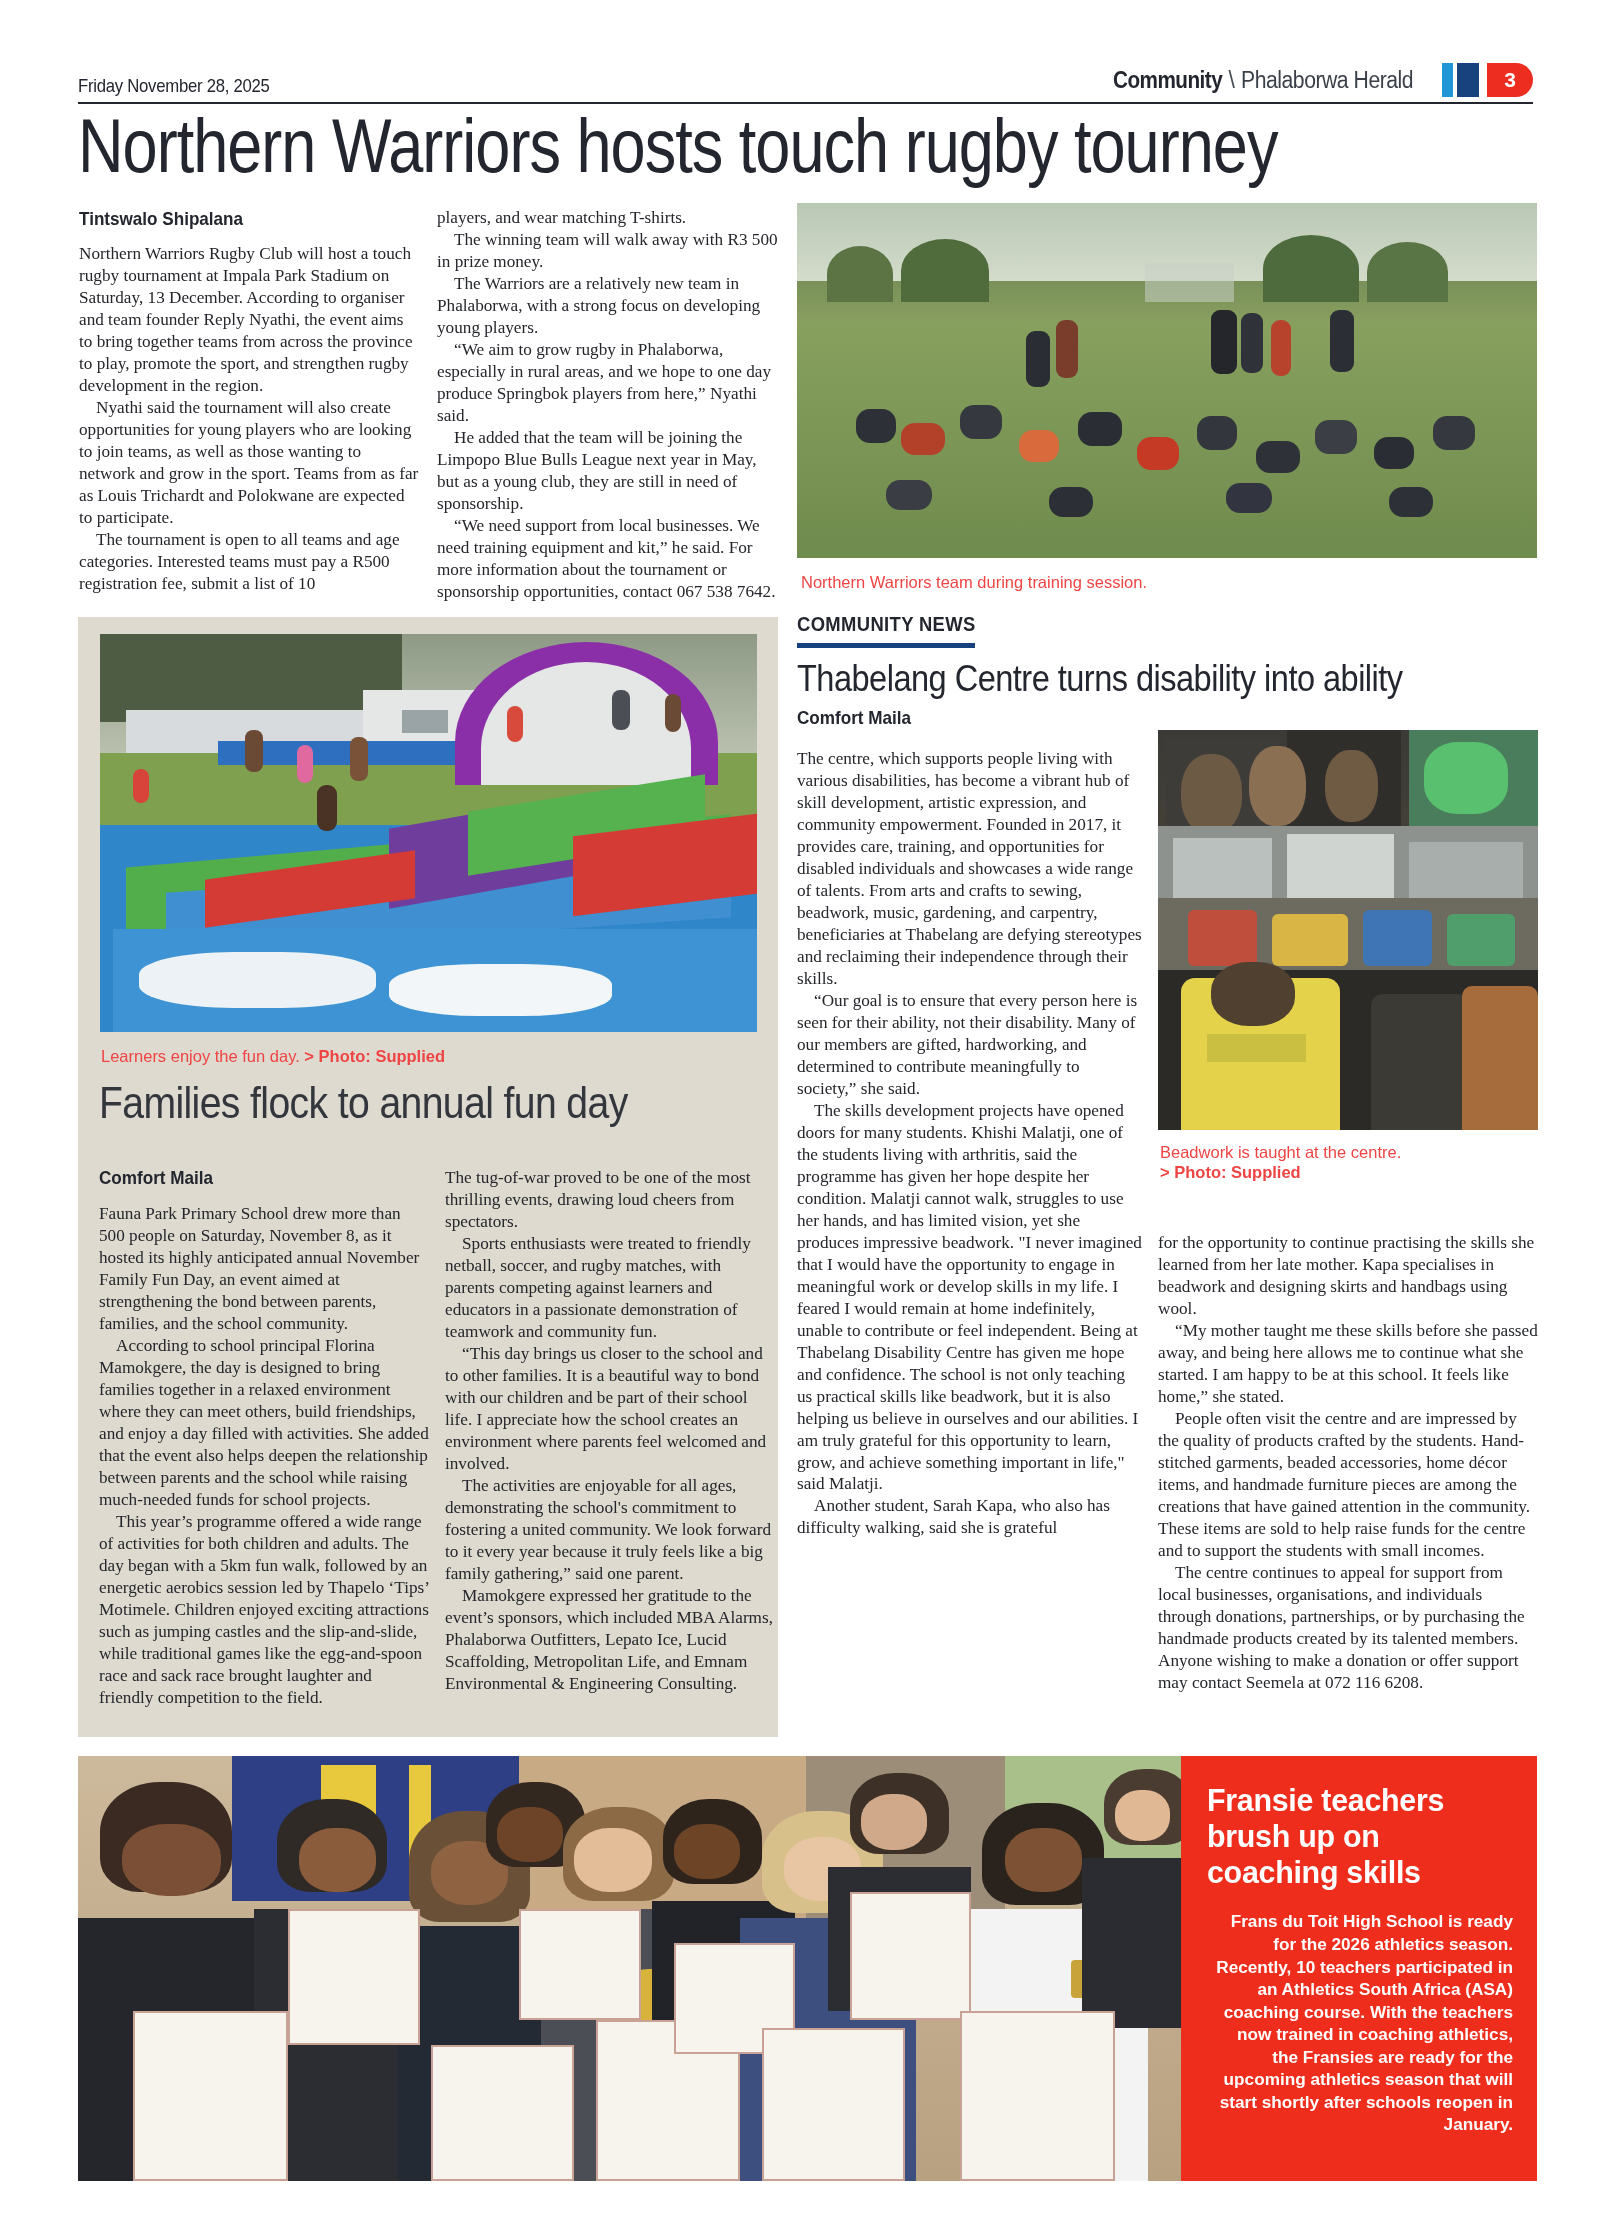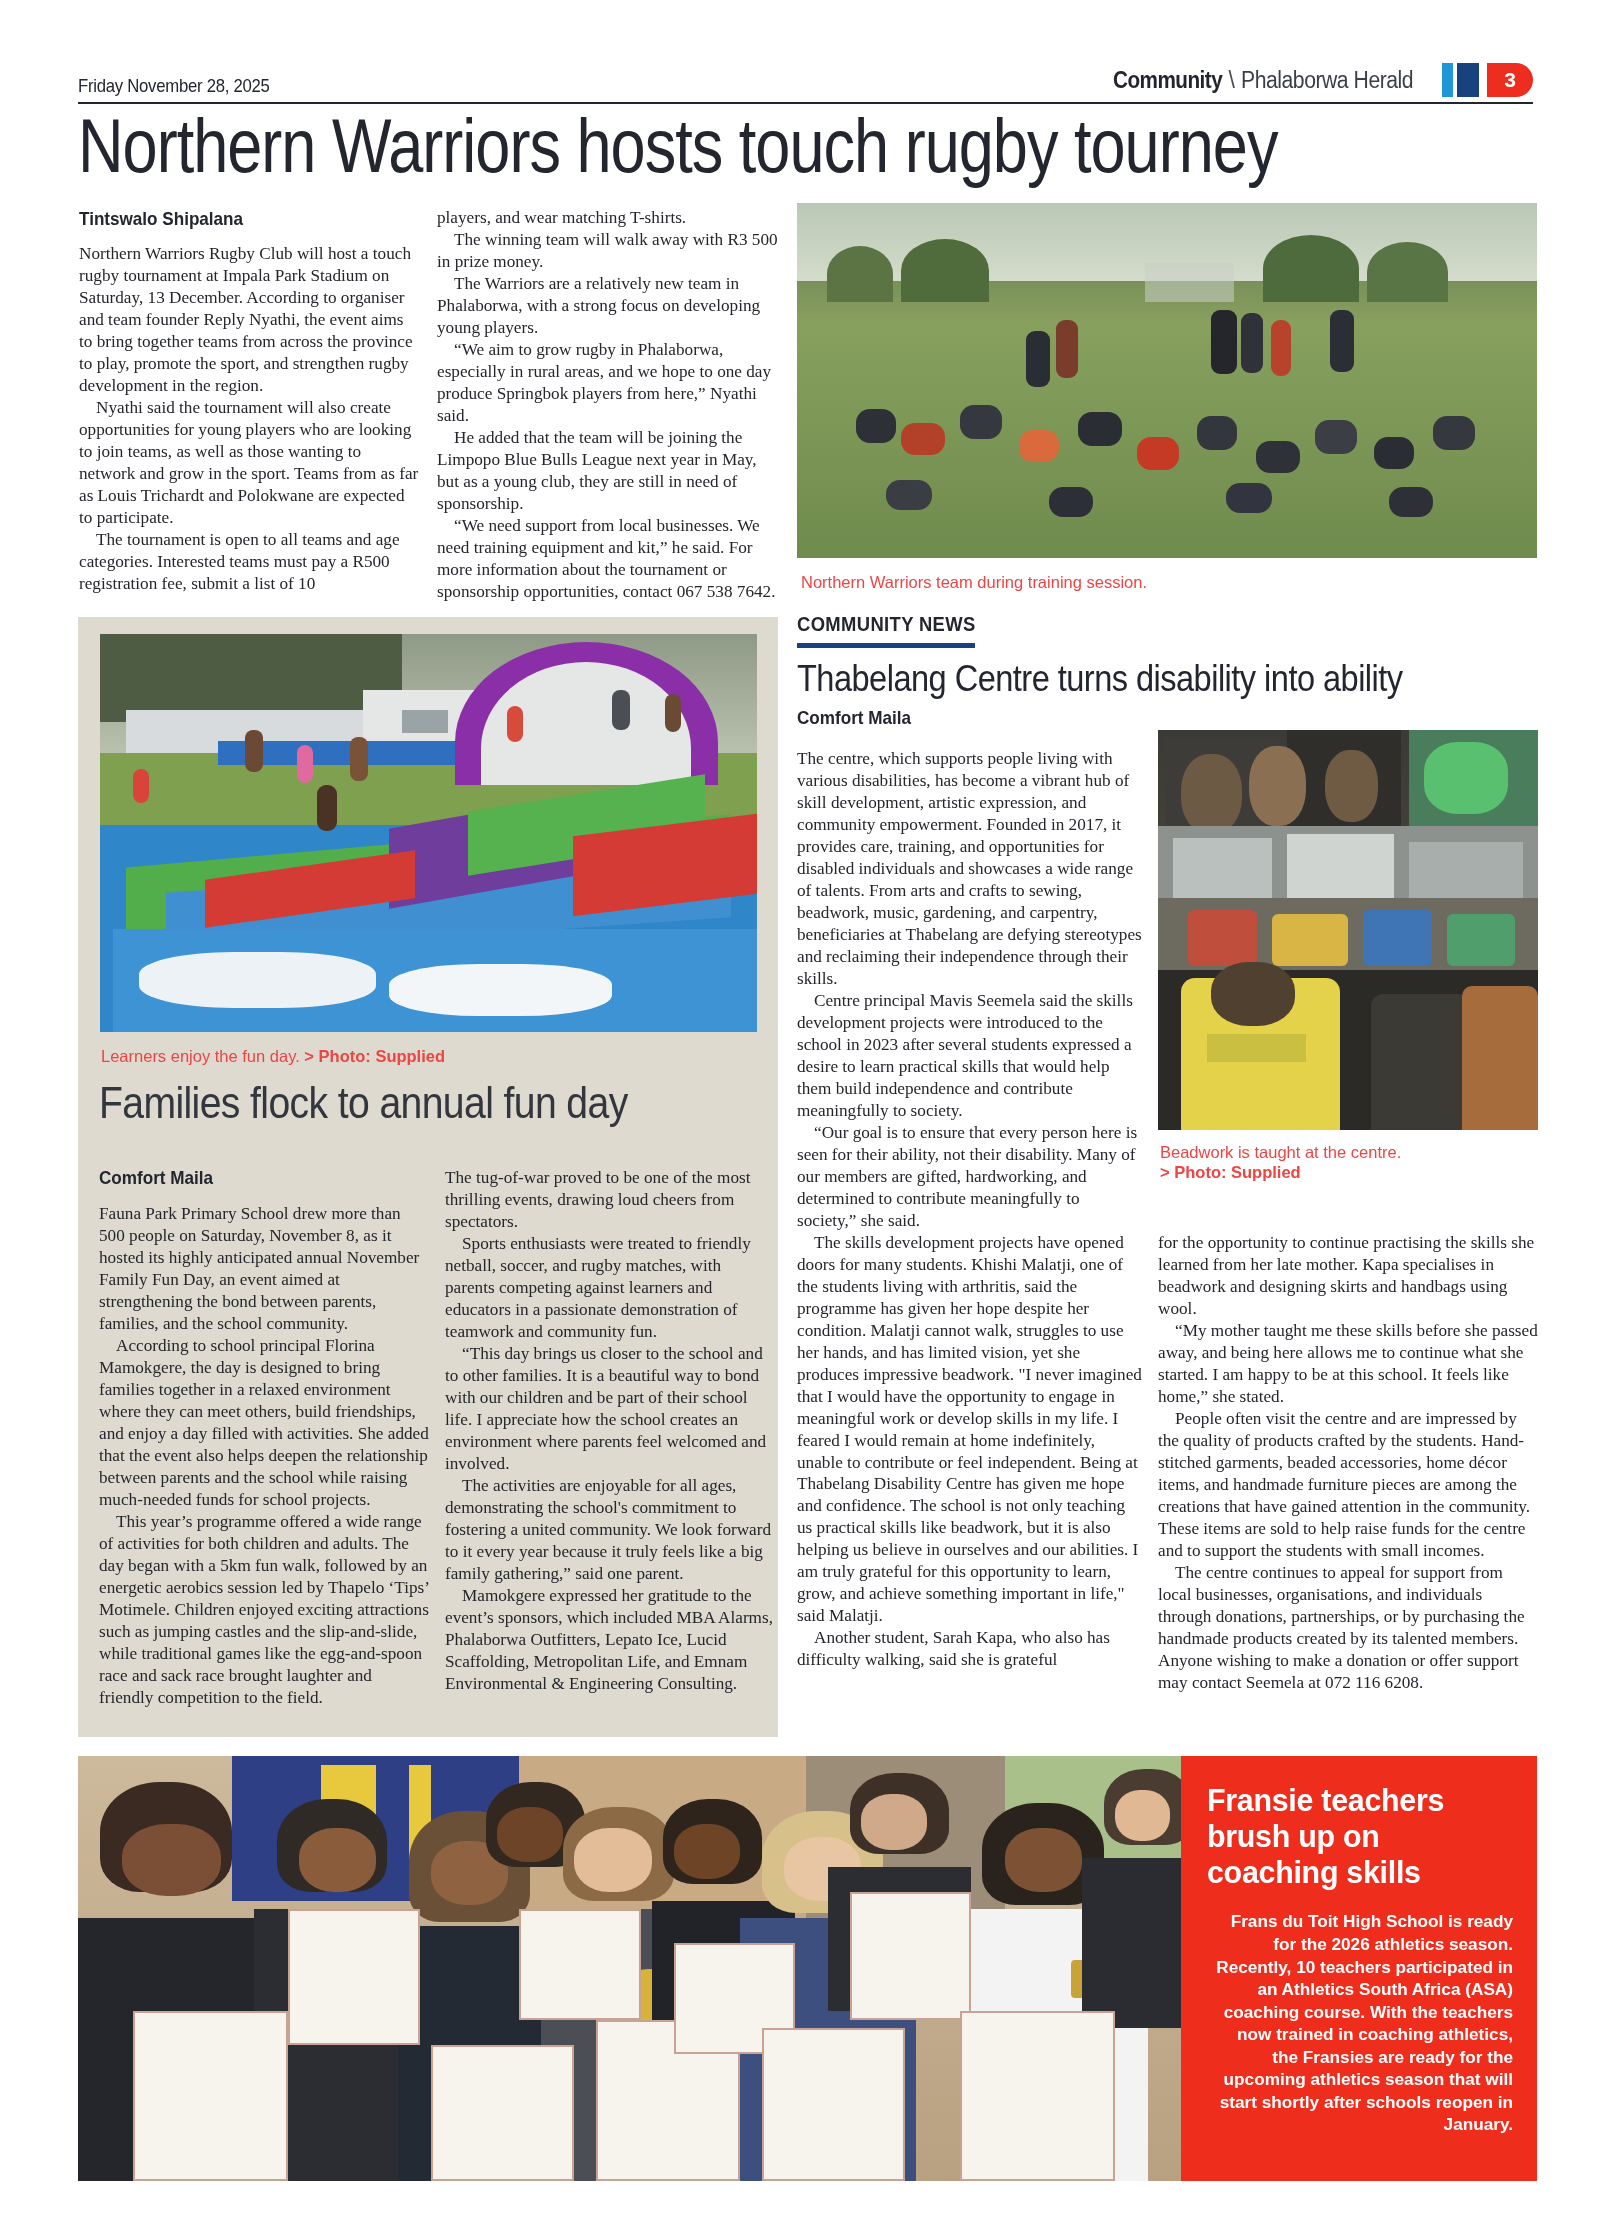--- a/index.html
+++ b/index.html
@@ -230,21 +230,20 @@
   <div class="kicker">
     <div class="kicker-label">COMMUNITY NEWS</div>
     <div class="kicker-rule"></div>
   </div>
 
   <div class="a2-head">Thabelang Centre turns disability into ability</div>
   <div class="byline a2-byline">Comfort Maila</div>
 
   <div class="body-col a2-c1">
     <p>The centre, which supports people living with various disabilities, has become a vibrant hub of skill development, artistic expression, and community empowerment. Founded in 2017, it provides care, training, and opportunities for disabled individuals and showcases a wide range of talents. From arts and crafts to sewing, beadwork, music, gardening, and carpentry, beneficiaries at Thabelang are defying stereotypes and reclaiming their independence through their skills.</p>
-    <p>Centre principal Mavis Seemela said the skills development projects were introduced to the school in 2023 after several students expressed a desire to learn practical skills that would help them build independence and contribute meaningfully to society.</p>
     <p>“Our goal is to ensure that every person here is seen for their ability, not their disability. Many of our members are gifted, hardworking, and determined to contribute meaningfully to society,” she said.</p>
     <p>The skills development projects have opened doors for many students. Khishi Malatji, one of the students living with arthritis, said the programme has given her hope despite her condition. Malatji cannot walk, struggles to use her hands, and has limited vision, yet she produces impressive beadwork. "I never imagined that I would have the opportunity to engage in meaningful work or develop skills in my life. I feared I would remain at home indefinitely, unable to contribute or feel independent. Being at Thabelang Disability Centre has given me hope and confidence. The school is not only teaching us practical skills like beadwork, but it is also helping us believe in ourselves and our abilities. I am truly grateful for this opportunity to learn, grow, and achieve something important in life," said Malatji.</p>
     <p>Another student, Sarah Kapa, who also has difficulty walking, said she is grateful</p>
   </div>
 
   <div class="a2-photo">
     <div class="ph">
       <i style="left:0;top:0;width:100%;height:100%;background:linear-gradient(#3b3a36,#59513f);"></i>
       <i style="left:2%;top:2%;width:30%;height:30%;background:#3e3c38;"></i>
       <i style="left:34%;top:0;width:30%;height:26%;background:#2f2e2b;"></i>

